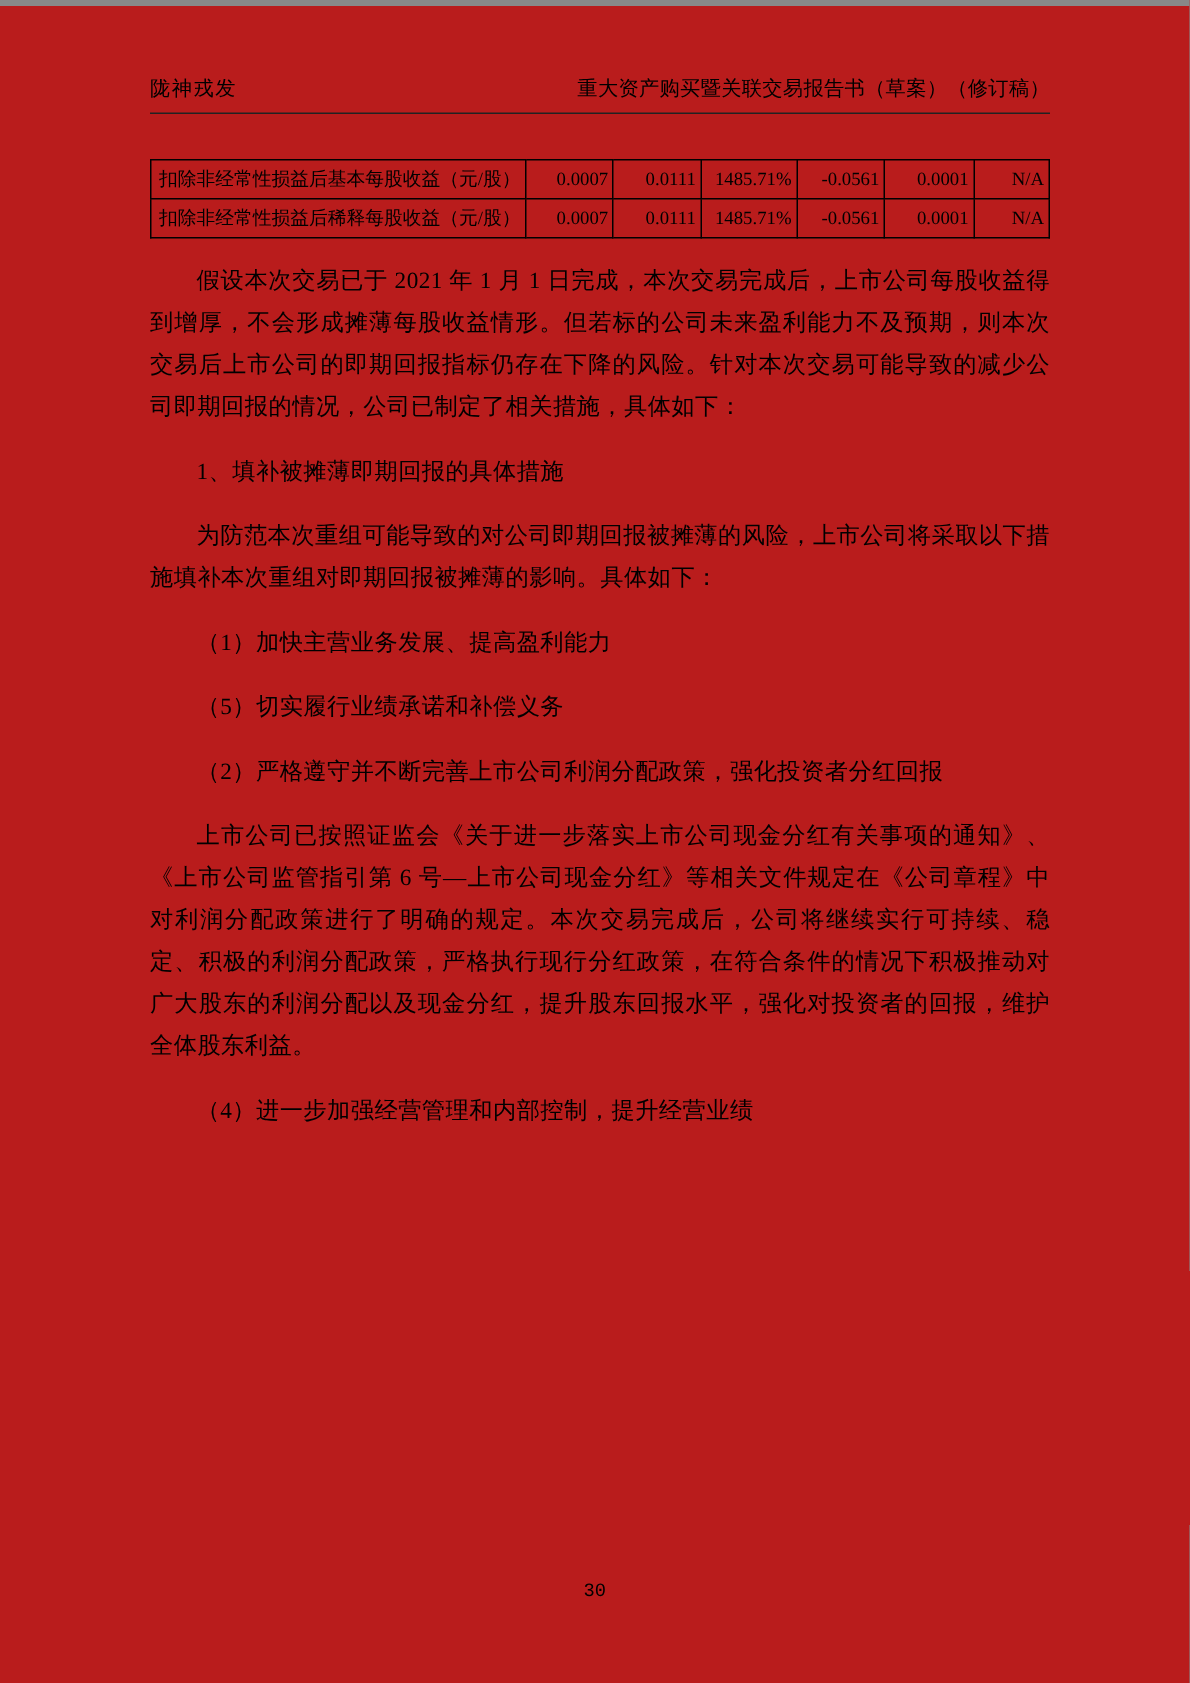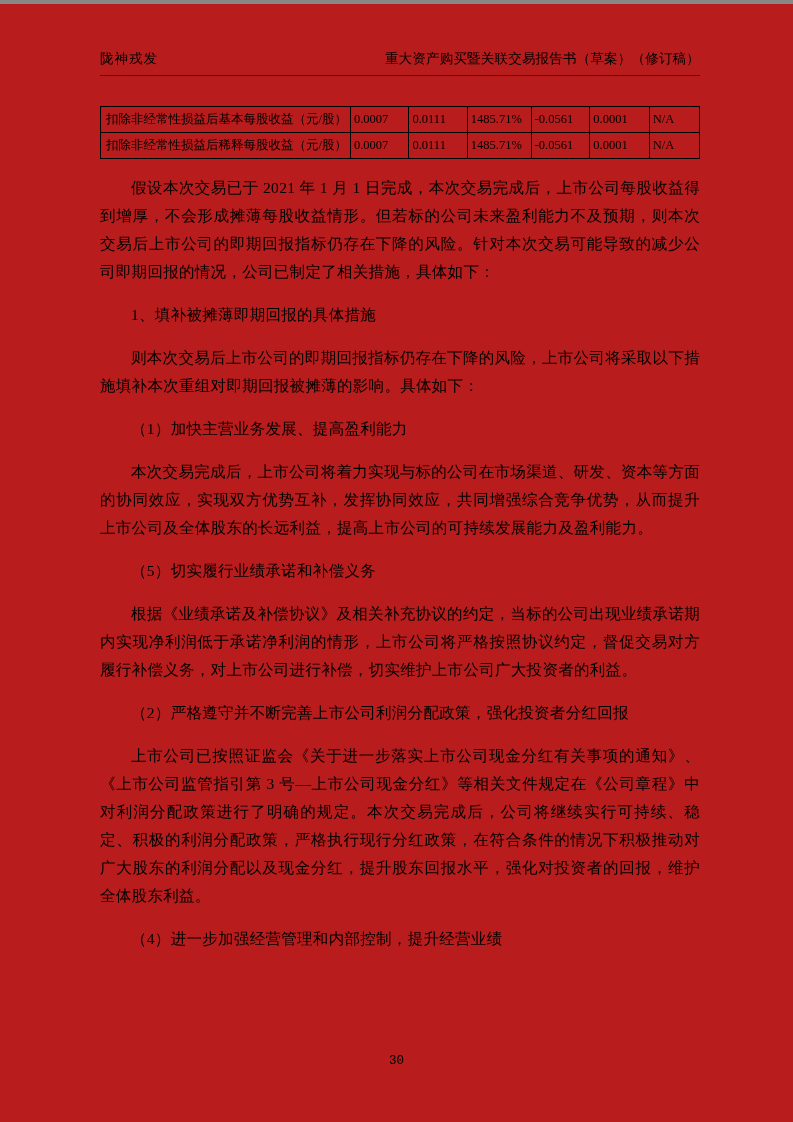--- a/index.html
+++ b/index.html
@@ -29,21 +29,21 @@
   
   table.data-table {
     width: 100%;
     border-collapse: collapse;
     margin-top: 30px;
     font-size: 12.5px;
   }
   table.data-table td {
     border: 1px solid #000;
     height: 26px;
-    text-align: left;
+    text-align: right;
     vertical-align: middle;
     padding: 2px 3px;
     white-space: nowrap;
   }
   table.data-table td.c-label {
     text-align: left;
     padding-left: 5px;
   }
   
   .body-text {
@@ -106,27 +106,25 @@
         <td>-0.0561</td>
         <td>0.0001</td>
         <td>N/A</td>
       </tr>
     </tbody>
   </table>
 
   <div class="body-text">
     <p class="para">假设本次交易已于 2021 年 1 月 1 日完成，本次交易完成后，上市公司每股收益得到增厚，不会形成摊薄每股收益情形。但若标的公司未来盈利能力不及预期，则本次交易后上市公司的即期回报指标仍存在下降的风险。针对本次交易可能导致的减少公司即期回报的情况，公司已制定了相关措施，具体如下：</p>
     <p class="para">1、填补被摊薄即期回报的具体措施</p>
-    <p class="para">则本次交易后上市公司的即期回报指标仍存在下降的风险，上市公司将采取以下措施填补本次重组对即期回报被摊薄的影响。具体如下：</p>
+    <p class="para">为防范本次重组可能导致的对公司即期回报被摊薄的风险，上市公司将采取以下措施填补本次重组对即期回报被摊薄的影响。具体如下：</p>
     <p class="para">（1）加快主营业务发展、提高盈利能力</p>
-    <p class="para">本次交易完成后，上市公司将着力实现与标的公司在市场渠道、研发、资本等方面的协同效应，实现双方优势互补，发挥协同效应，共同增强综合竞争优势，从而提升上市公司及全体股东的长远利益，提高上市公司的可持续发展能力及盈利能力。</p>
     <p class="para">（5）切实履行业绩承诺和补偿义务</p>
-    <p class="para">根据《业绩承诺及补偿协议》及相关补充协议的约定，当标的公司出现业绩承诺期内实现净利润低于承诺净利润的情形，上市公司将严格按照协议约定，督促交易对方履行补偿义务，对上市公司进行补偿，切实维护上市公司广大投资者的利益。</p>
     <p class="para">（2）严格遵守并不断完善上市公司利润分配政策，强化投资者分红回报</p>
-    <p class="para">上市公司已按照证监会《关于进一步落实上市公司现金分红有关事项的通知》、《上市公司监管指引第 3 号—上市公司现金分红》等相关文件规定在《公司章程》中对利润分配政策进行了明确的规定。本次交易完成后，公司将继续实行可持续、稳定、积极的利润分配政策，严格执行现行分红政策，在符合条件的情况下积极推动对广大股东的利润分配以及现金分红，提升股东回报水平，强化对投资者的回报，维护全体股东利益。</p>
+    <p class="para">上市公司已按照证监会《关于进一步落实上市公司现金分红有关事项的通知》、《上市公司监管指引第 6 号—上市公司现金分红》等相关文件规定在《公司章程》中对利润分配政策进行了明确的规定。本次交易完成后，公司将继续实行可持续、稳定、积极的利润分配政策，严格执行现行分红政策，在符合条件的情况下积极推动对广大股东的利润分配以及现金分红，提升股东回报水平，强化对投资者的回报，维护全体股东利益。</p>
     <p class="para">（4）进一步加强经营管理和内部控制，提升经营业绩</p>
   </div>
 
   <footer class="footer">
     <span>30</span>
   </footer>
 
 </div>
 
 </body></html>

